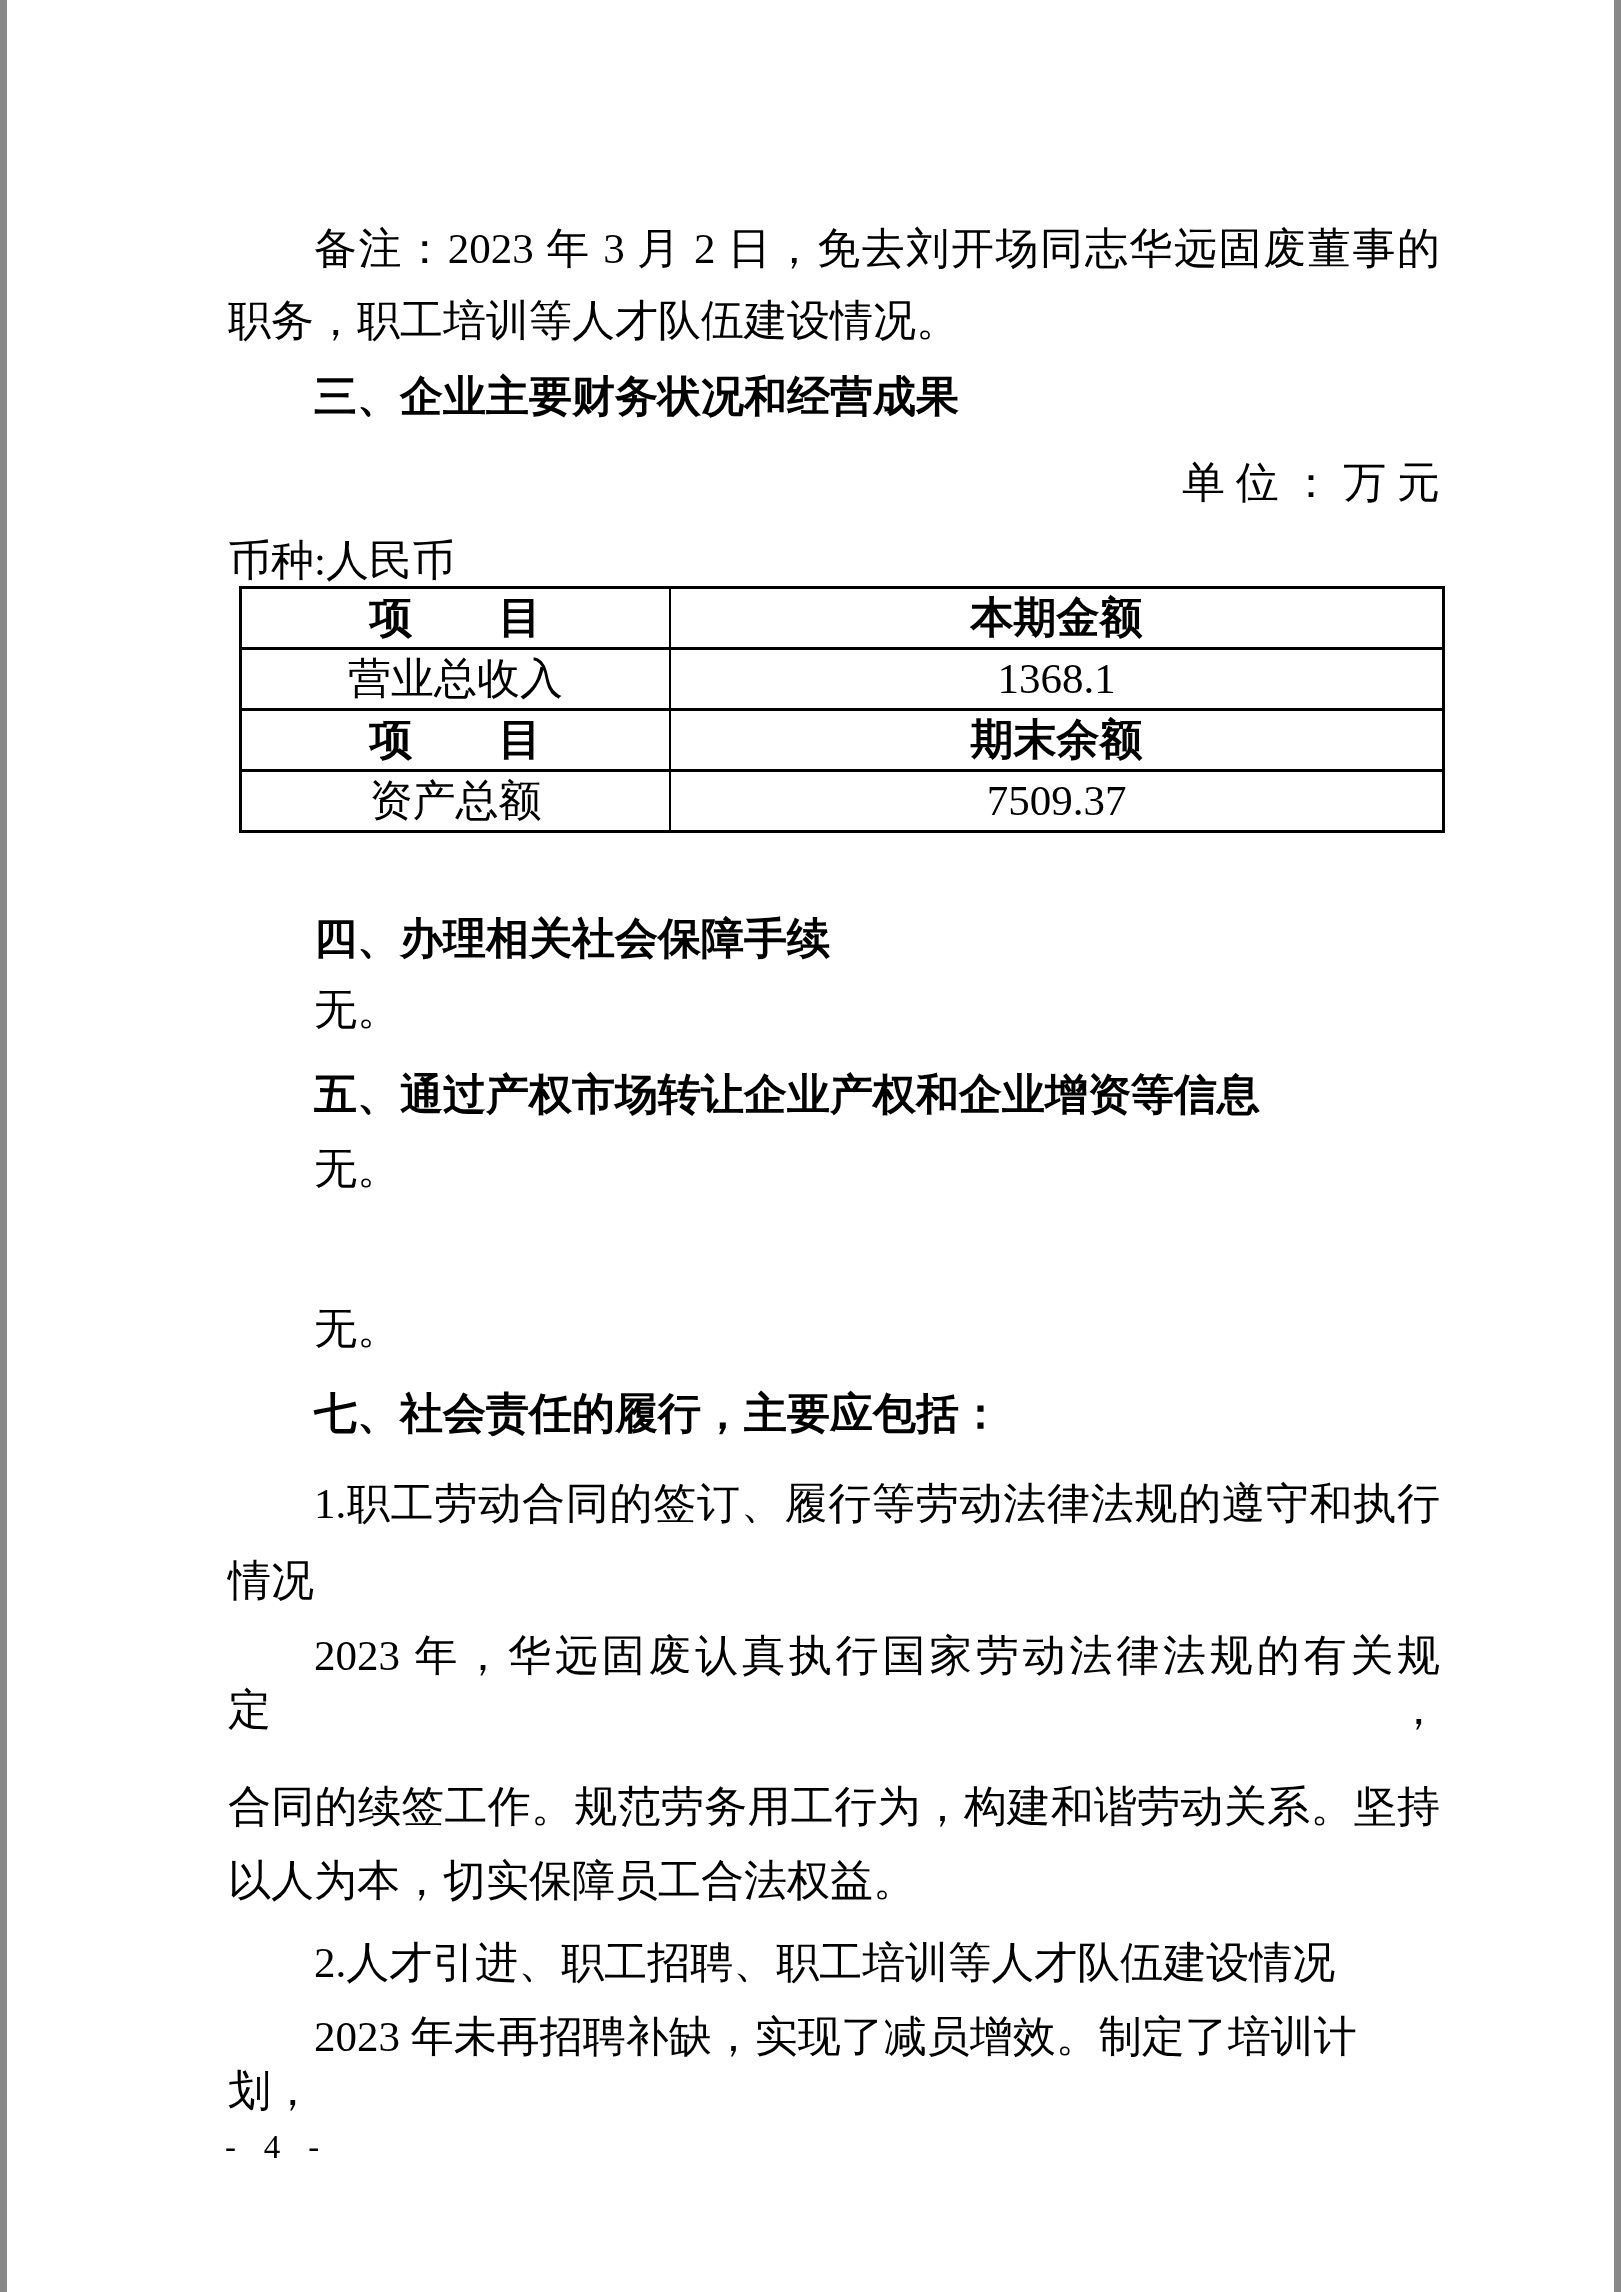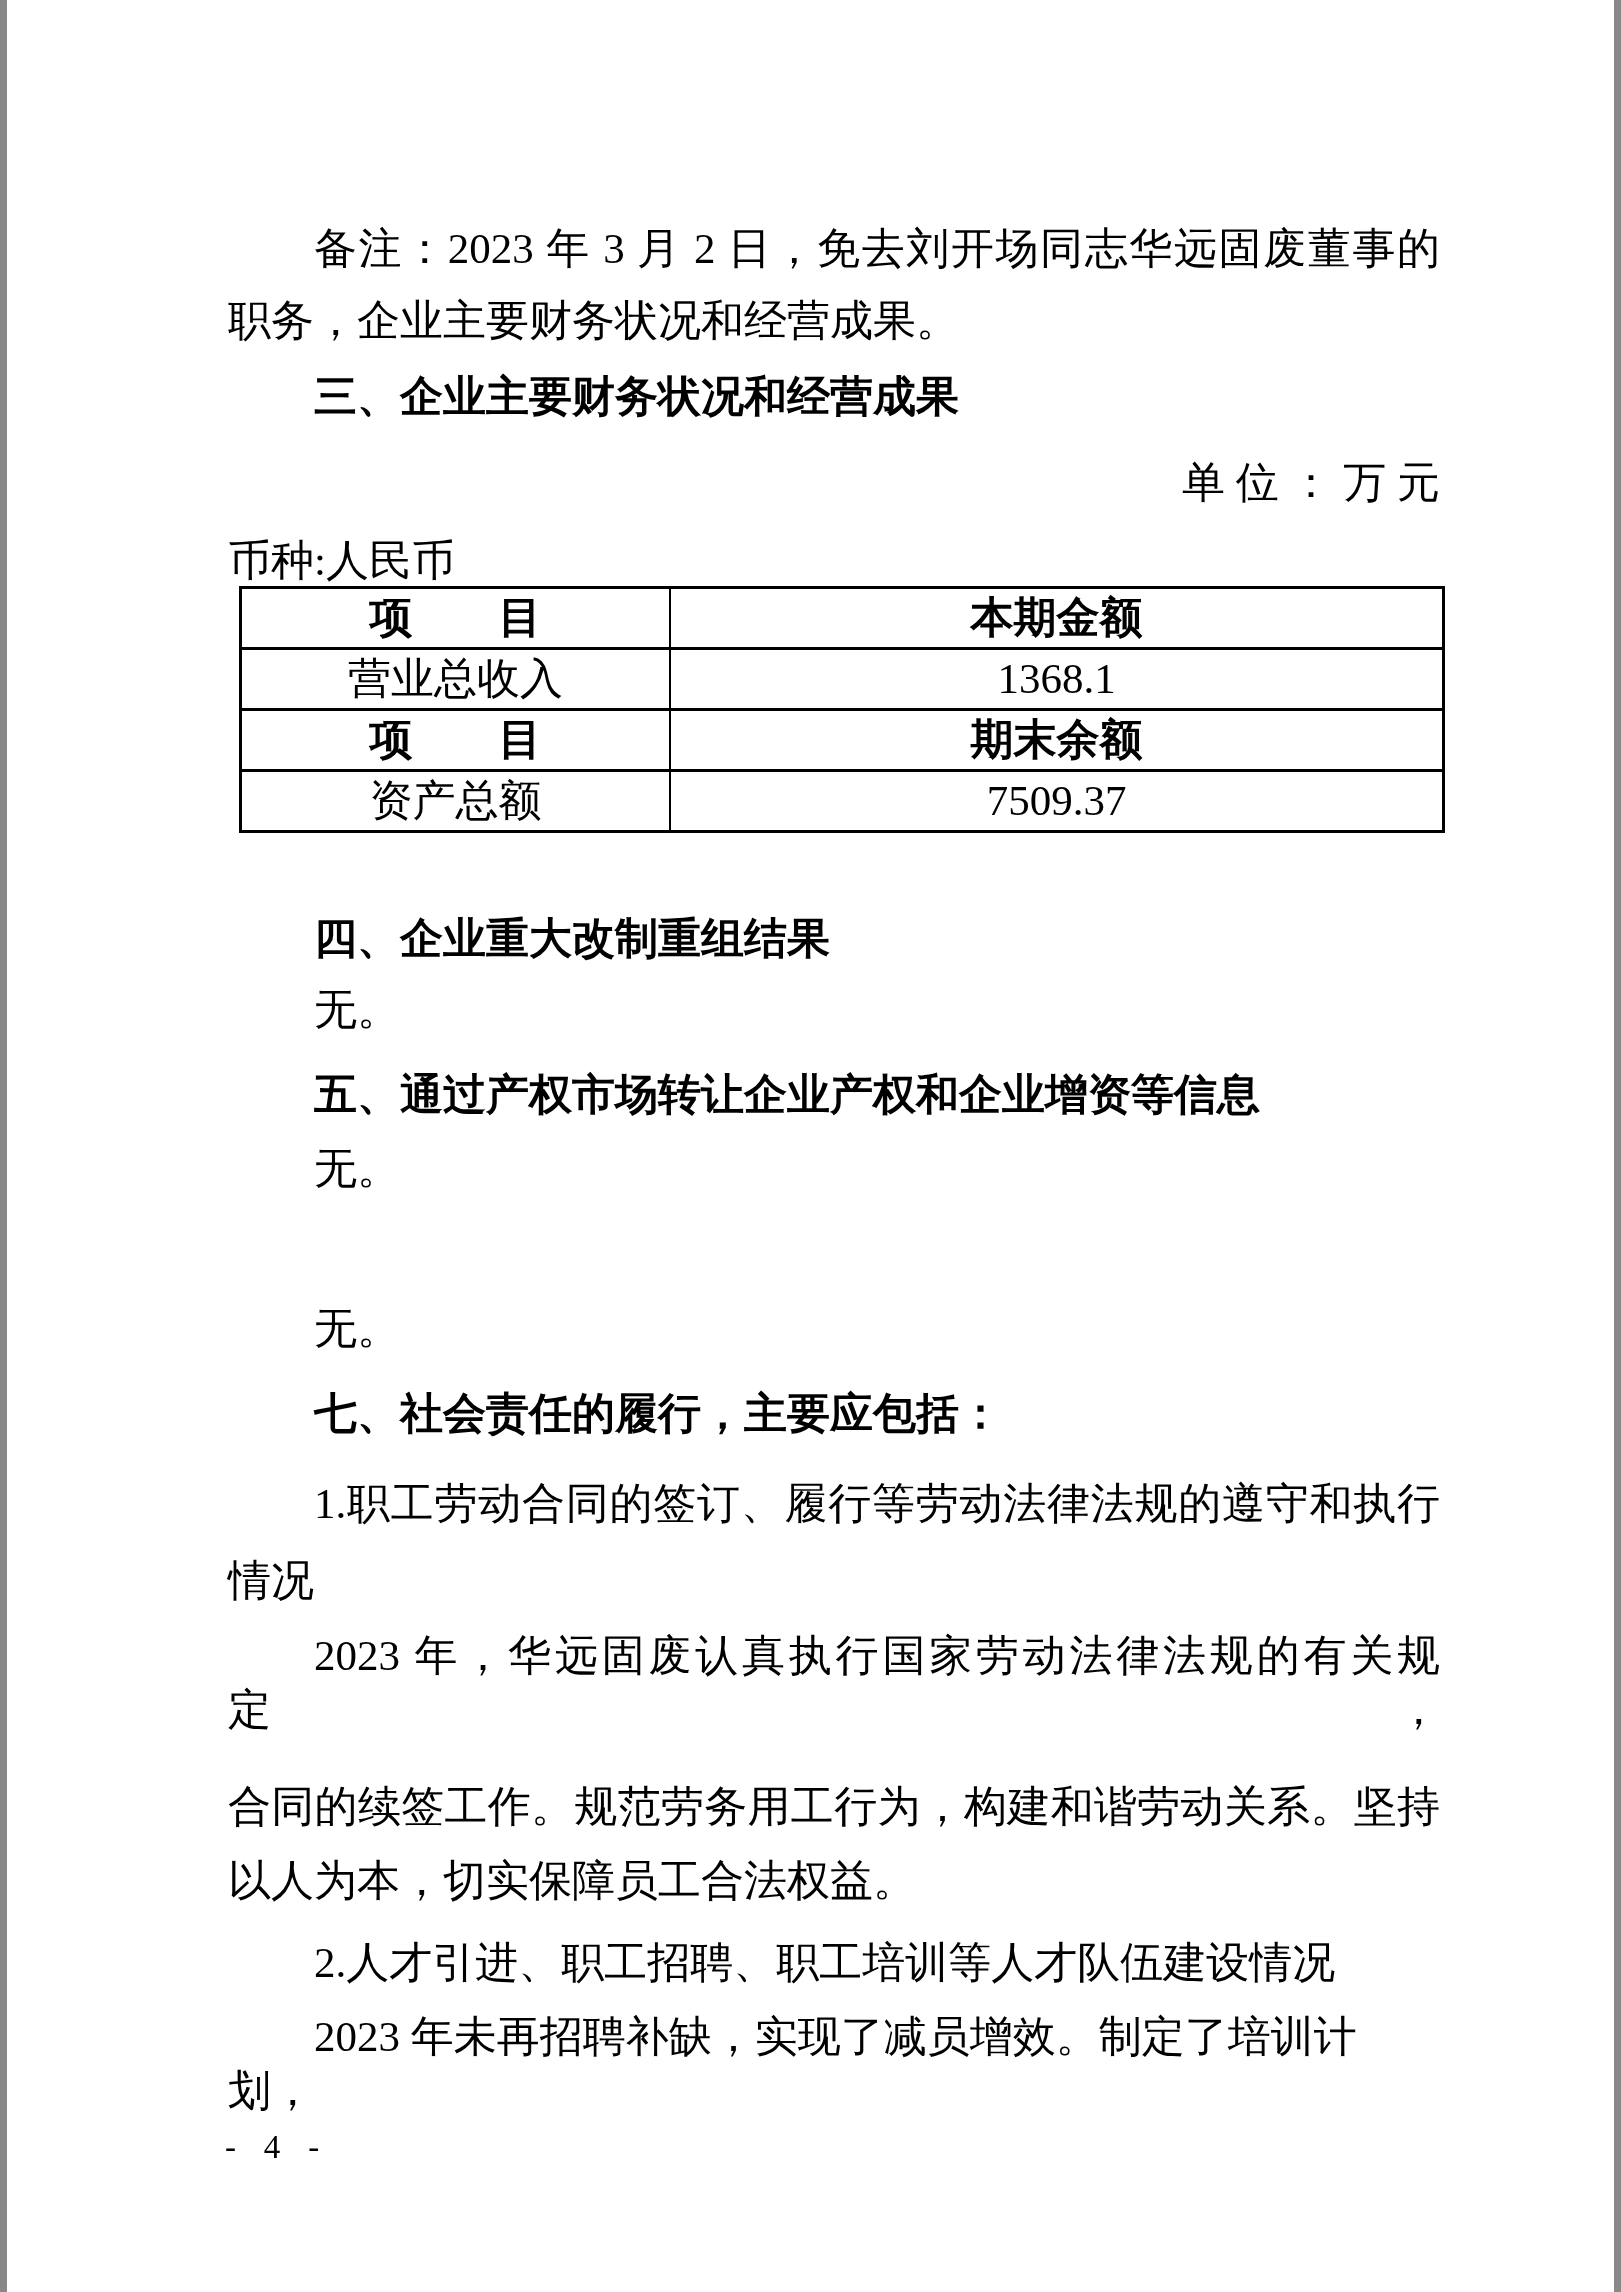--- a/index.html
+++ b/index.html
@@ -60,21 +60,21 @@
     letter-spacing: 9.8px;
     color: #000000;
   }
 </style>
 </head>
 <body>
 
 <div class="page">
 
   <div class="line indent fill" style="top:222px">备注：2023 年 3 月 2 日，免去刘开场同志华远固废董事的</div>
-  <div class="line" style="top:294px">职务，企业主要财务状况和经营成果。</div>
+  <div class="line" style="top:294px">职务，职工培训等人才队伍建设情况。</div>
 
   <div class="line indent bold" style="top:370px">三、企业主要财务状况和经营成果</div>
 
   <div class="line right" style="top:456px">单 位 ： 万 元</div>
   <div class="line" style="top:534px">币种:人民币</div>
 
   <table class="fin">
     <tbody>
       <tr class="hdr">
         <td class="col-item">项　　目</td>
@@ -88,21 +88,21 @@
         <td class="col-item">项　　目</td>
         <td class="col-amount">期末余额</td>
       </tr>
       <tr>
         <td class="col-item">资产总额</td>
         <td class="col-amount">7509.37</td>
       </tr>
     </tbody>
   </table>
 
-  <div class="line indent bold" style="top:912px">四、企业重大改制重组结果</div>
+  <div class="line indent bold" style="top:912px">四、办理相关社会保障手续</div>
   <div class="line indent" style="top:983px">无。</div>
 
   <div class="line indent bold" style="top:1068px">五、通过产权市场转让企业产权和企业增资等信息</div>
   <div class="line indent" style="top:1142px">无。</div>
 
   <div class="line indent" style="top:1302px">无。</div>
 
   <div class="line indent bold" style="top:1387px">七、社会责任的履行，主要应包括：</div>
 
   <div class="line indent fill" style="top:1477px">1.职工劳动合同的签订、履行等劳动法律法规的遵守和执行</div>

